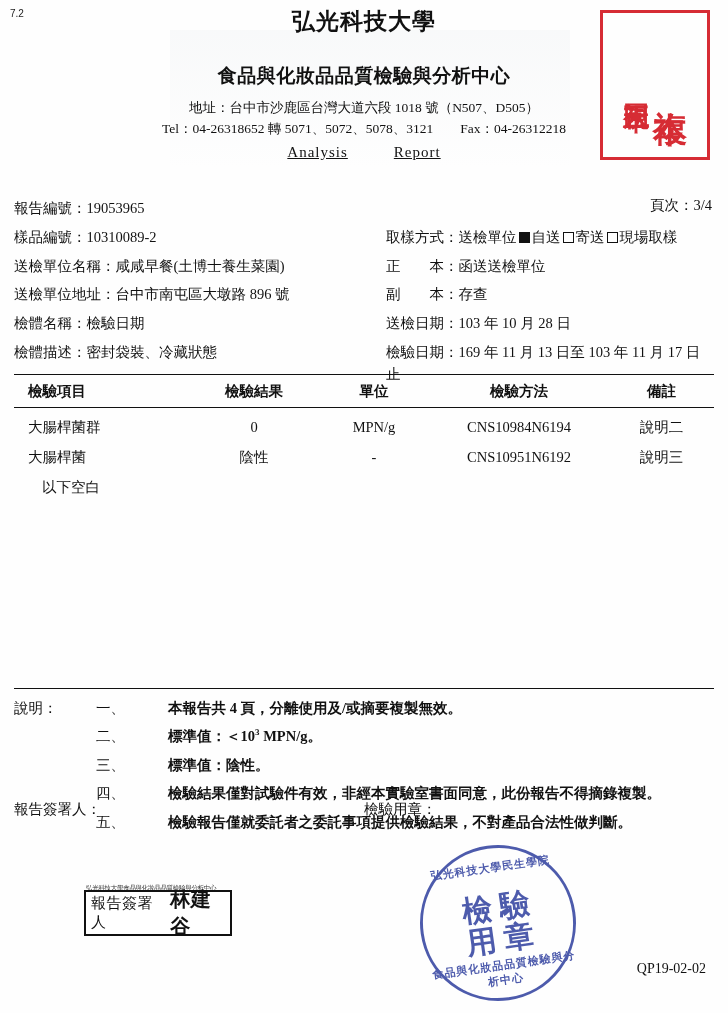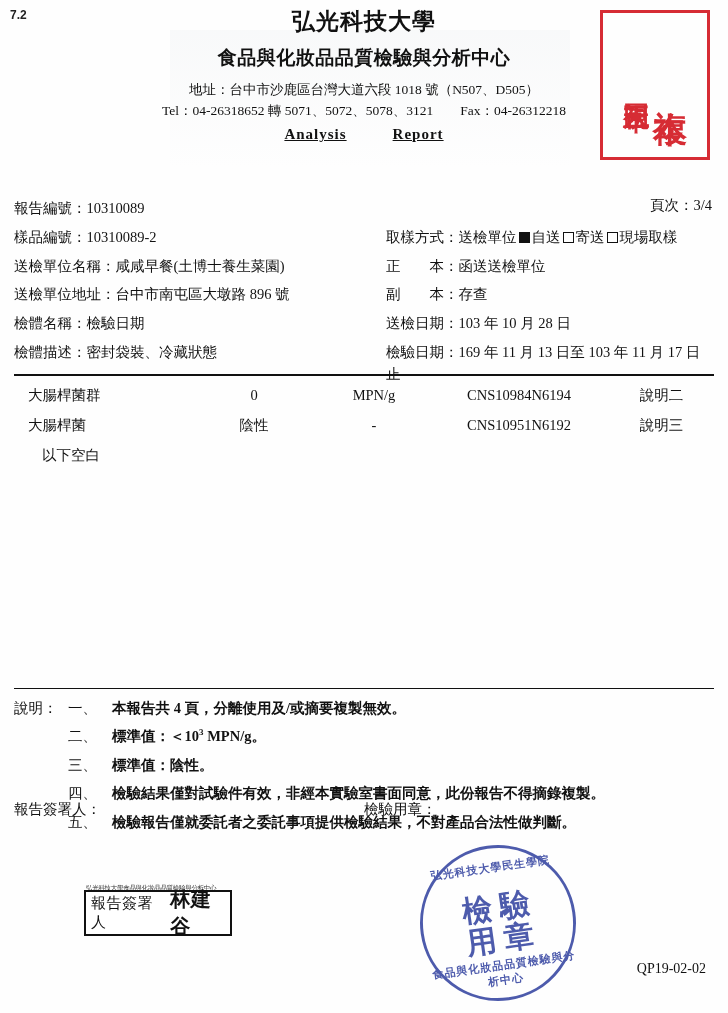--- a/index.html
+++ b/index.html
@@ -20,39 +20,38 @@
     width: 728px;
     height: 1013px;
     background: #fefefe;
   }
 
   
   .corner-num {
     position: absolute;
     left: 10px;
     top: 8px;
-    font-size: 12px;
+    font-size: 10px;
     font-family: "Liberation Sans", sans-serif;
     color: #222;
-    font-weight: bold;
   }
 
   
   .header {
     position: absolute;
     left: 0;
     top: 6px;
     width: 728px;
     text-align: center;
   }
   .univ-name {
     font-size: 23px;
     font-weight: bold;
     letter-spacing: 1px;
-    margin: 0 0 8px 0;
+    margin: 0 0 26px 0;
   }
   .center-name {
     font-size: 19px;
     font-weight: bold;
     letter-spacing: 0.5px;
     margin: 0 0 10px 0;
   }
   .addr-line {
     font-size: 13.5px;
     margin: 0 0 3px 0;
@@ -62,21 +61,21 @@
     margin: 0 0 6px 0;
   }
   .report-title {
     font-size: 22px;
     font-weight: bold;
     letter-spacing: 10px;
     margin: 6px 0 2px 0;
   }
   .report-title-en {
     font-size: 15px;
-    font-weight: bold;
+    font-weight: normal;
     text-decoration: underline;
     letter-spacing: 1px;
     margin: 0;
   }
   .report-title-en .gap {
     display: inline-block;
     width: 46px;
   }
 
   
@@ -192,20 +191,21 @@
   }
   .notes-rule {
     border-top: 1.6px solid #111;
     width: 100%;
     margin-bottom: 8px;
   }
   .note-line {
     display: flex;
     margin-bottom: 6px;
     line-height: 1.55;
+    gap: 28px;
   }
   .note-label {
     width: 54px;
     flex: none;
   }
   .note-num {
     width: 44px;
     flex: none;
   }
   .note-text {
@@ -343,21 +343,21 @@
     <div class="col"><span>複</span><span>本</span></div>
     <div class="col small"><span>視</span><span>同</span><span>正</span><span>本</span></div>
   </div>
 
   <div class="page-no">頁次：3/4</div>
 
   <div class="meta">
 
     <div class="meta-row">
       <div class="meta-left">
-        <span>報告編號：</span><span>10310089</span>
+        <span>報告編號：</span><span>19053965</span>
       </div>
       <div class="meta-right"></div>
     </div>
 
     <div class="meta-row">
       <div class="meta-left">
         <span>樣品編號：</span><span>10310089-2</span>
       </div>
       <div class="meta-right">
         <span>取樣方式：送檢單位</span><span class="cb checked"></span><span>自送</span><span class="cb"></span><span>寄送</span><span class="cb"></span><span>現場取樣</span>
@@ -397,20 +397,27 @@
       </div>
       <div class="meta-right">
         <span>檢驗日期：</span><span>169 年 11 月 13 日至 103 年 11 月 17 日止</span>
       </div>
     </div>
 
   </div>
 
   <div class="table">
     <div class="rule"></div>
+    <div class="trow head">
+      <div class="c1">檢驗項目</div>
+      <div class="c2">檢驗結果</div>
+      <div class="c3">單位</div>
+      <div class="c4">檢驗方法</div>
+      <div class="c5">備註</div>
+    </div>
     <div class="rule thin"></div>
 
     <div class="trow" style="margin-top:4px;">
       <div class="c1">大腸桿菌群</div>
       <div class="c2">0</div>
       <div class="c3">MPN/g</div>
       <div class="c4">CNS10984N6194</div>
       <div class="c5">說明二</div>
     </div>
 

